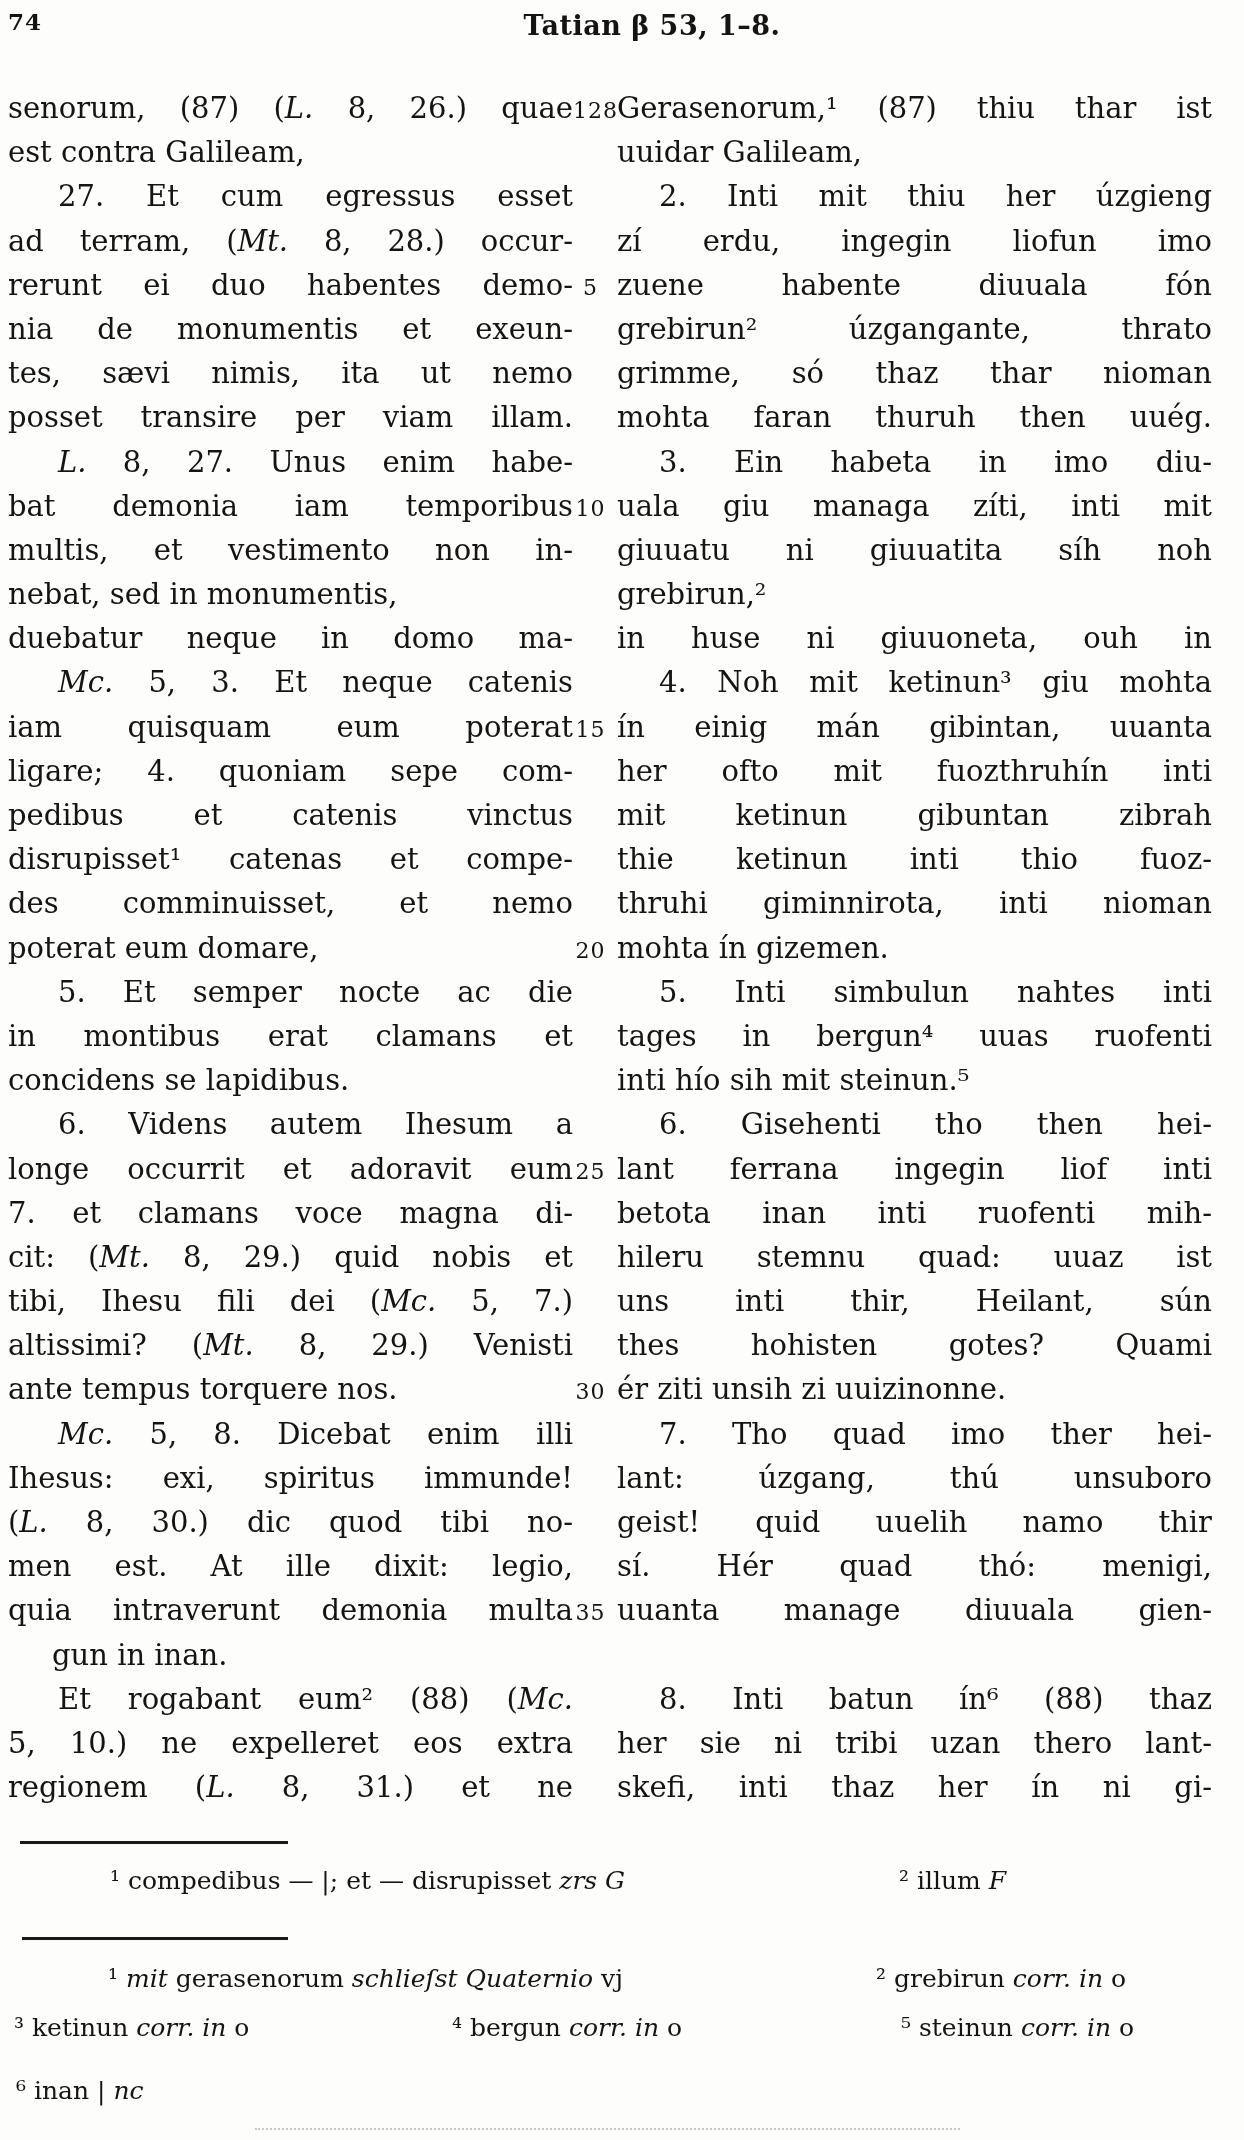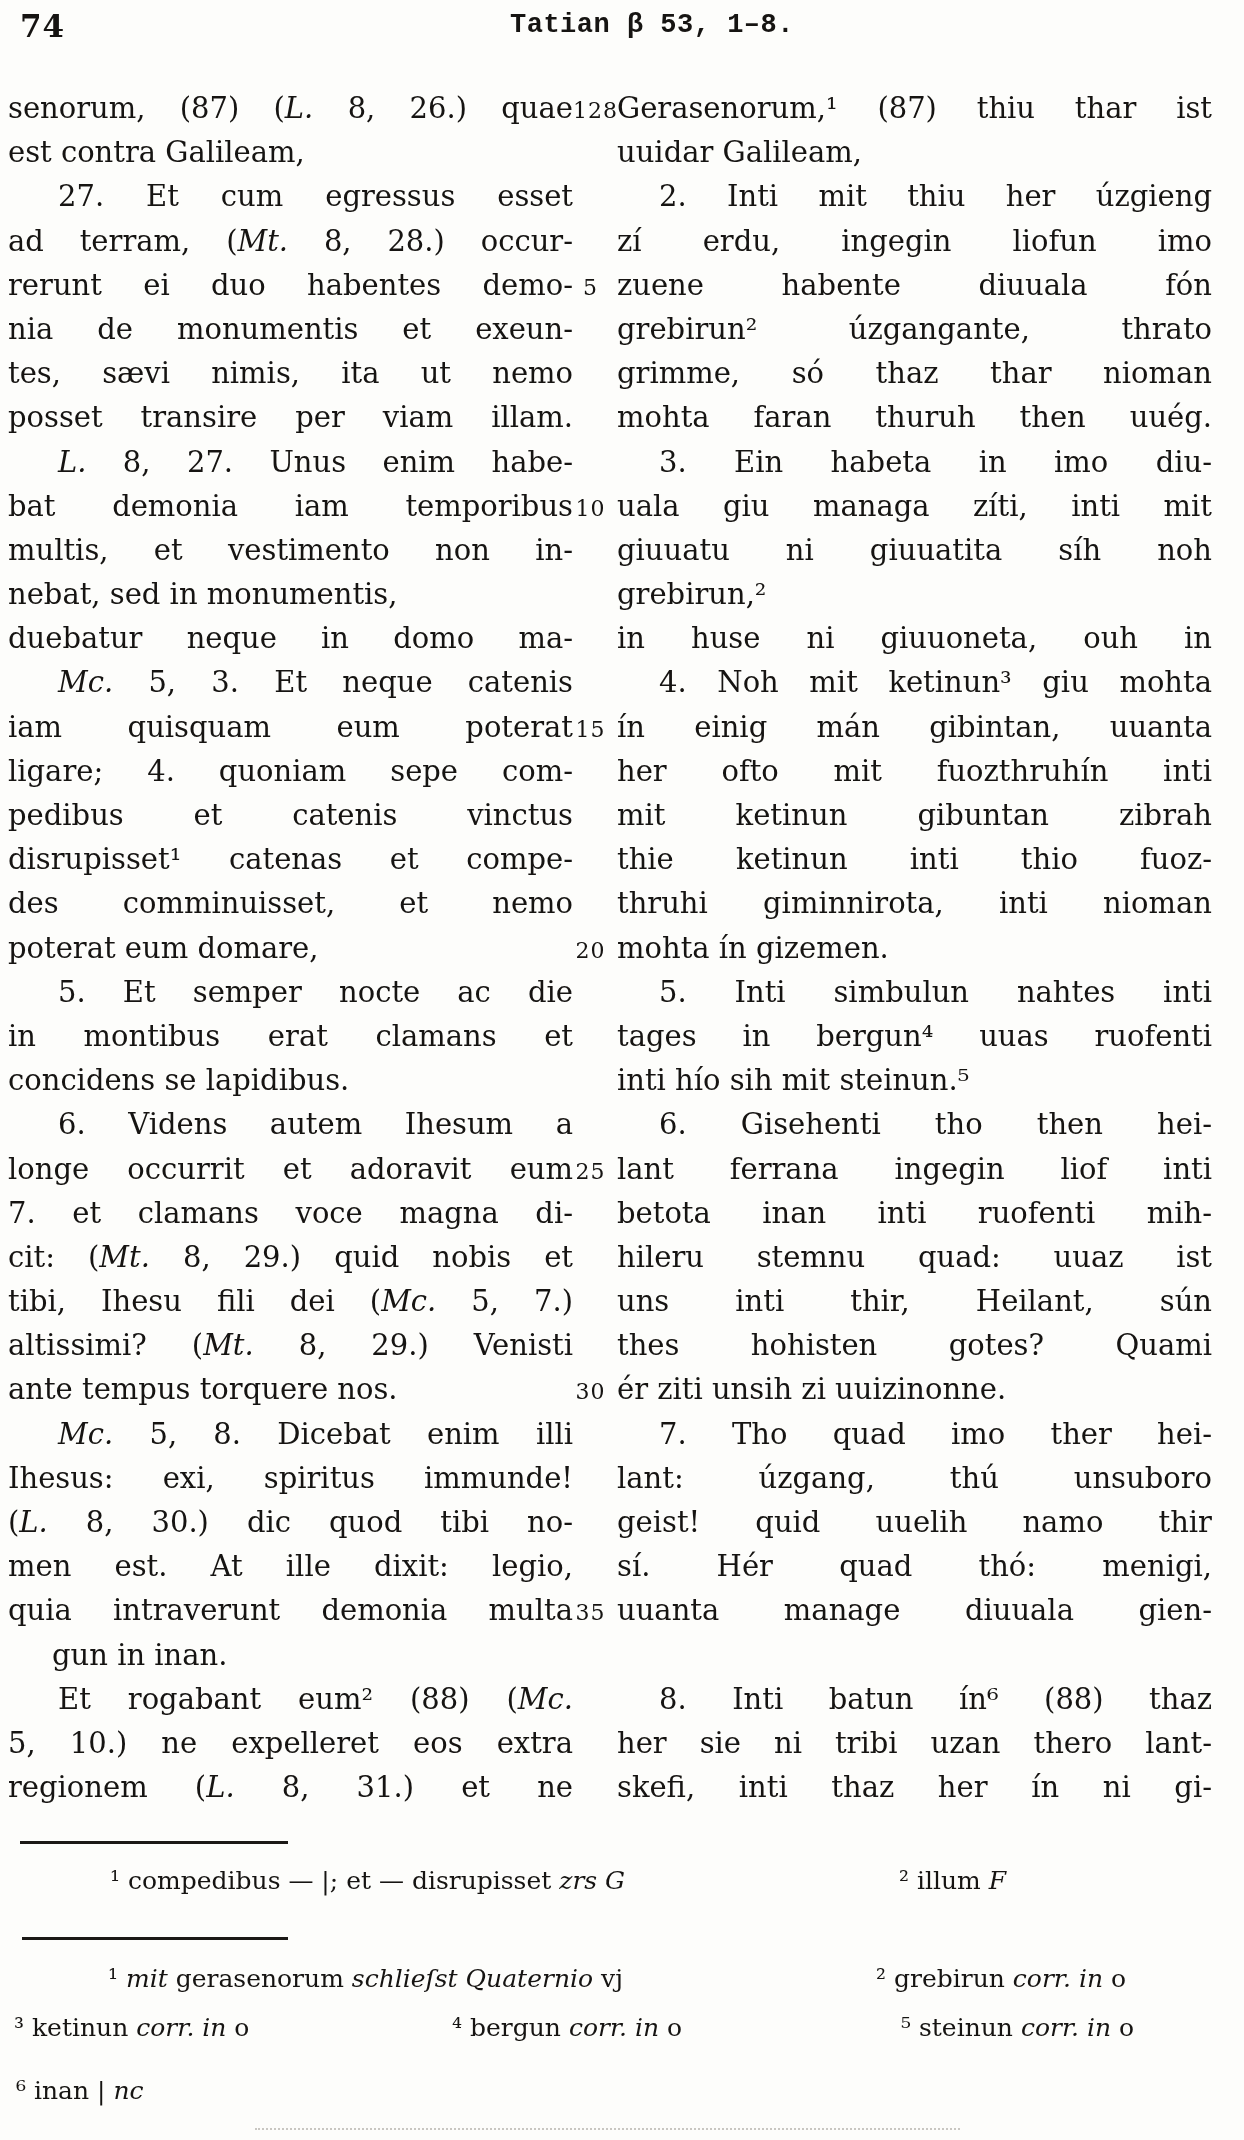--- a/index.html
+++ b/index.html
@@ -8,27 +8,26 @@
     width:1244px;height:2140px;
     background:#fdfdfb;
     color:#161412;
     font-family:"DejaVu Serif", serif;
     overflow:hidden;
   }
   
   .hdr{position:absolute;top:8px;left:0;width:100%;height:46px;}
   .pgnum{
     position:absolute;left:8px;top:0;
-    font-size:31px;font-weight:700;letter-spacing:1px;margin-left:12px;
+    font-size:23px;font-weight:700;letter-spacing:1px;
   }
   .htitle{
     position:absolute;left:60px;right:0;top:2px;
     text-align:center;font-size:27px;font-weight:700;
     letter-spacing:0.5px;
-    font-family:Liberation Mono, monospace;
   }
   
   .rows{position:absolute;top:86px;left:8px;width:1204px;}
   .trow{display:flex;height:44.2px;align-items:baseline;}
   .cell{font-size:29px;line-height:44.2px;white-space:nowrap;}
   .cl{width:565px;}
   .gut{
     width:44px;text-align:center;padding-right:9px;box-sizing:border-box;
     font-size:22px;line-height:44.2px;letter-spacing:1px;
   }

